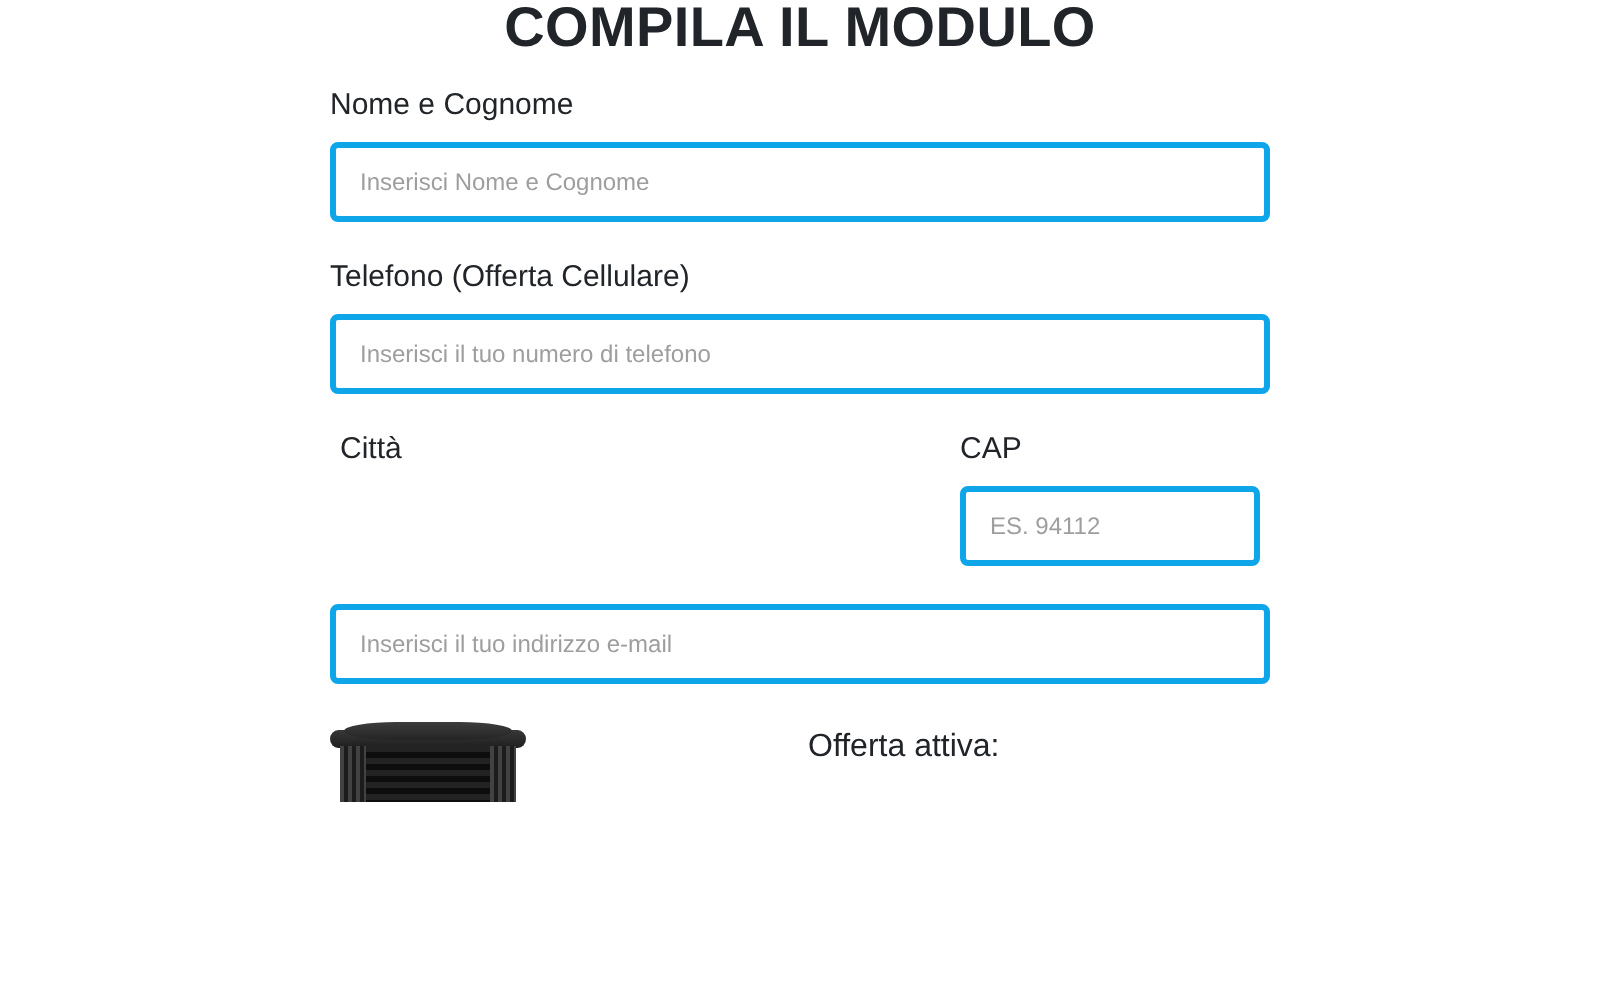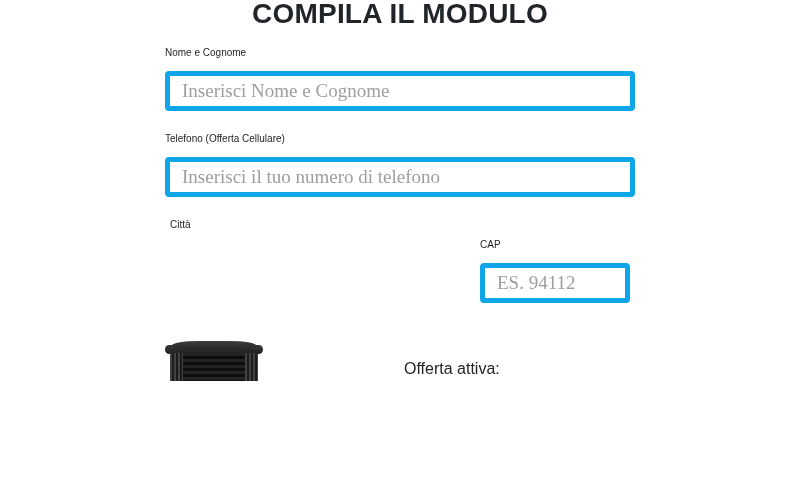--- a/index.html
+++ b/index.html
@@ -20,56 +20,56 @@
     line-height: 1.2;
     font-weight: 700;
     color: #212529;
     text-align: center;
     letter-spacing: 0.2px;
     white-space: nowrap;
   }
   .field { margin-bottom: 19px; }
   .field label {
     display: block;
-    font-size: 10px;
+    font-size: 15px;
     line-height: 17px;
     color: #212529;
     margin-bottom: 10px;
   }
   .field input {
     display: block;
     width: 100%;
     height: 40px;
-    border: 5px solid #0ea5e9;
+    border: 3px solid #0ea5e9;
     border-radius: 4px;
     background: #ffffff;
     padding: 0 12px;
-    font-family: Liberation Serif, serif;
-    font-size: 19px;
+    font-family: Liberation Sans, sans-serif;
+    font-size: 12px;
     color: #333333;
     outline: none;
   }
   .field input::placeholder { color: #9e9e9e; opacity: 1; }
   .row {
     display: flex;
     justify-content: center;
   }
   .col-city { width: 310px; }
-  .col-cap  { width: 150px; margin-top: 20px; }
+  .col-cap  { width: 150px; }
   .offer-row {
     display: flex;
     align-items: flex-start;
   }
   .offer-left { width: 235px; }
   .offer-right { flex: 1; padding-left: 4px; }
   .offer-heading {
     font-size: 16px;
     line-height: 19px;
     color: #212529;
-    margin-top: 18px;
+    margin-top: 3px;
   }
   
   .stove {
     position: relative;
     width: 98px;
     height: 40px;
     margin-top: 0;
   }
   .stove-lid-top {
     position: absolute;
@@ -124,20 +124,21 @@
       <div class="field col-city">
         <label>Città</label>
       </div>
       <div class="field col-cap">
         <label>CAP</label>
         <input type="text" placeholder="ES. 94112" style="">
       </div>
     </div>
 
     <div class="field">
+      <input type="text" placeholder="Inserisci il tuo indirizzo e-mail" style="">
     </div>
 
     <div class="offer-row">
       <div class="offer-left">
         <div class="stove">
           <div class="stove-lid"></div>
           <div class="stove-lid-top"></div>
           <div class="stove-body">
             <div class="stove-col"></div>
             <div class="stove-grille"></div>

